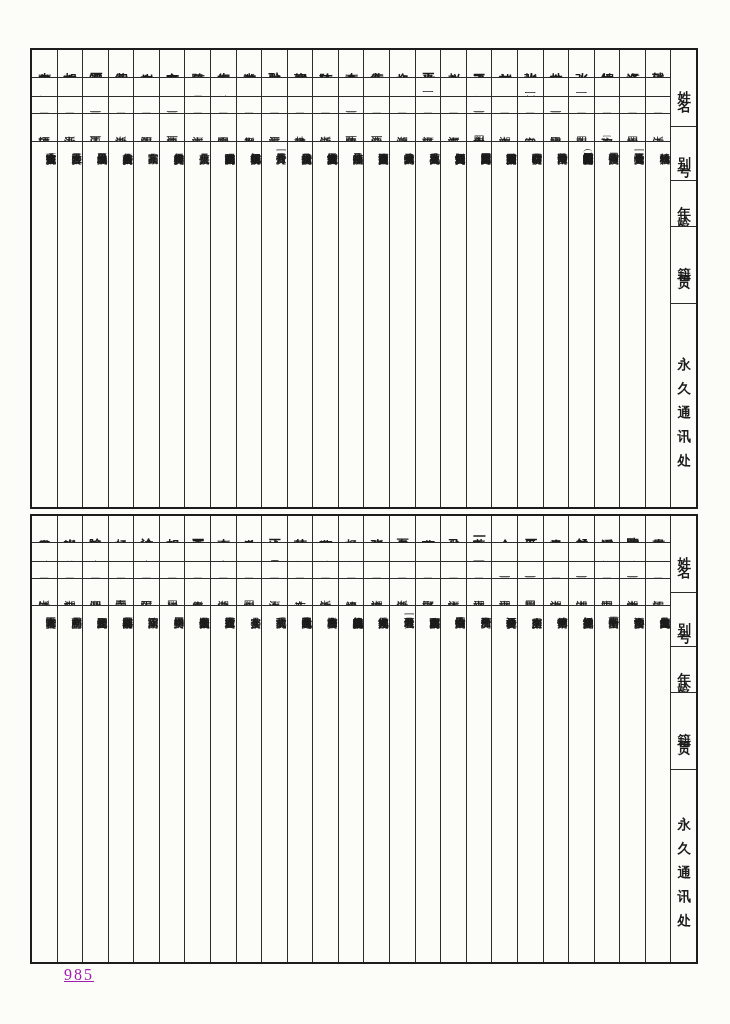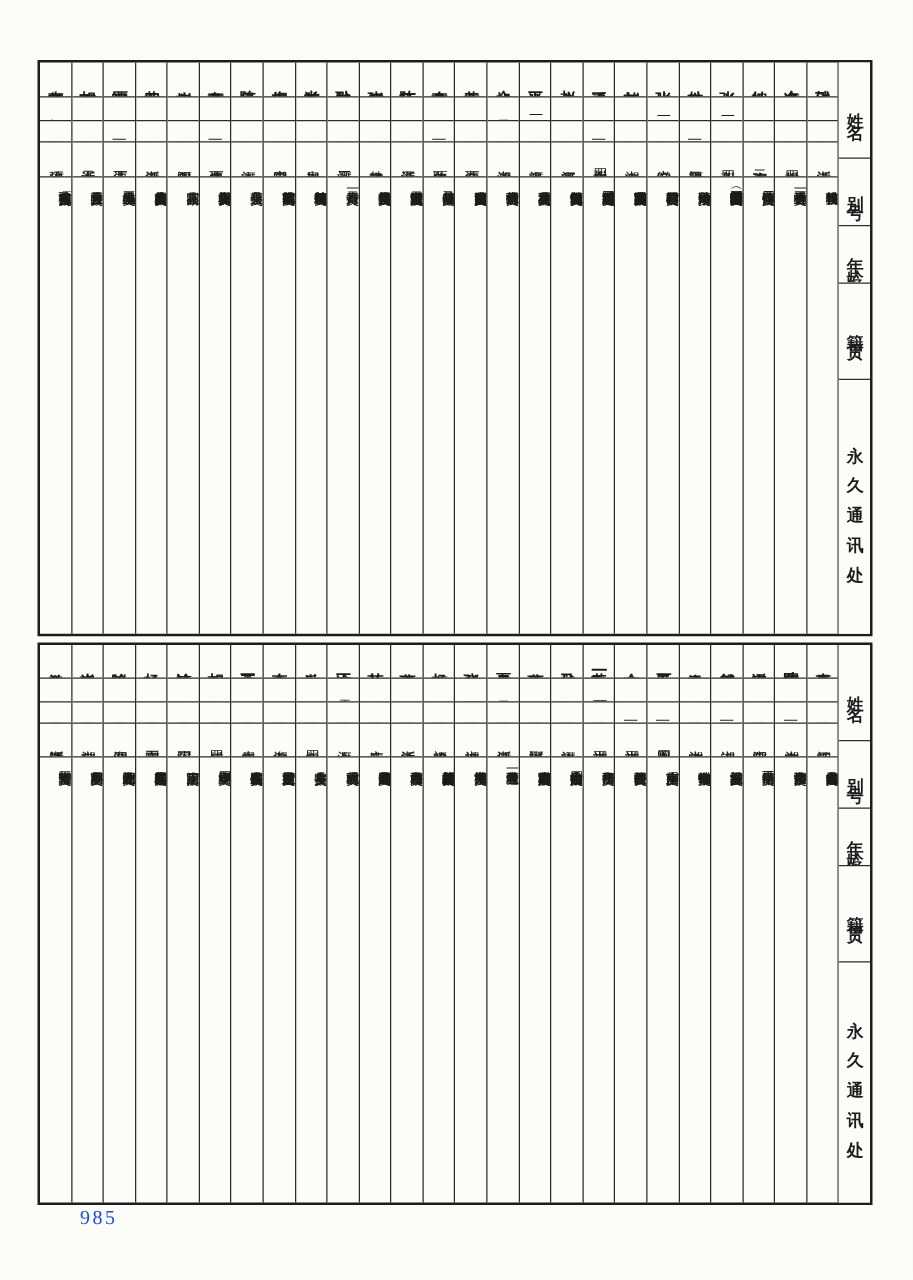--- a/index.html
+++ b/index.html
@@ -59,21 +59,21 @@
   .header-col .cell-alias .v,
   .header-col .cell-age .v,
   .header-col .cell-origin .v{letter-spacing:9px;line-height:20px;}
   .header-col .cell-address{display:flex;justify-content:center;align-items:center;padding:0;}
   .header-col .cell-address .vh{
     writing-mode:vertical-rl;text-orientation:upright;
     font-weight:bold;font-size:13.5px;letter-spacing:24px;line-height:20px;
   }
   .page-number{
     position:absolute;left:64px;top:966px;
-    font-size:16px;letter-spacing:2px;color:#1d4ed8;
+    font-size:16px;letter-spacing:2px;color:#a21caf;text-decoration:underline;
   }
 </style>
 </head>
 <body>
 
 <div class="page">
   <div class="register-table" data-table="0">
       <div class="col header-col">
         <div class="cell cell-name">
           <span class="v">姓名</span>

